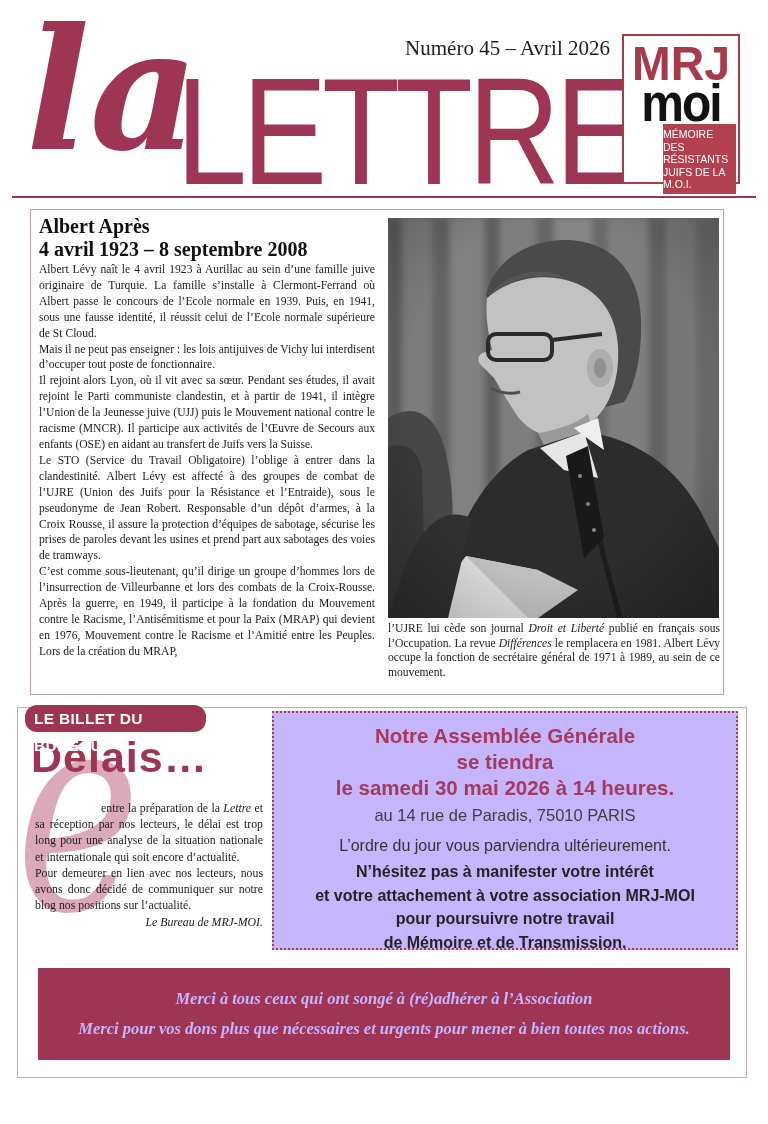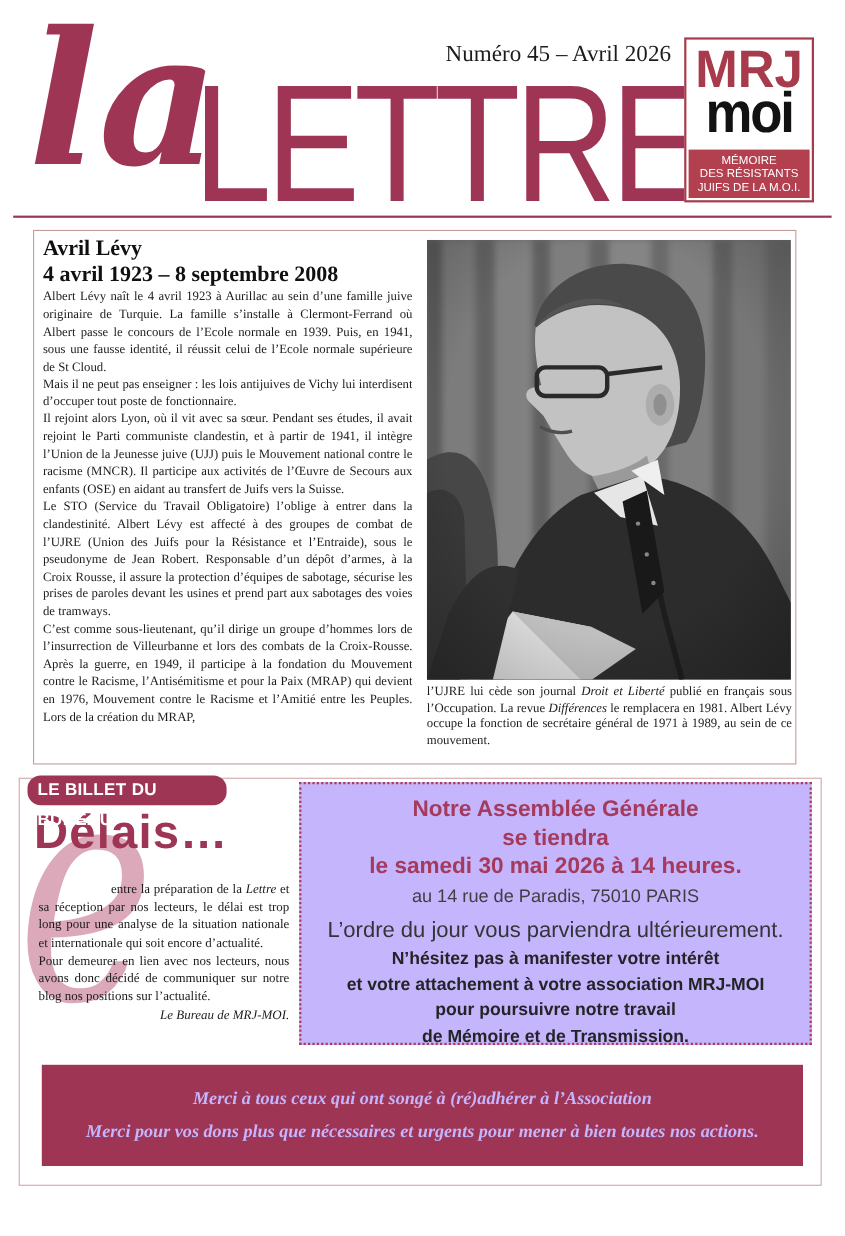--- a/index.html
+++ b/index.html
@@ -22,22 +22,22 @@
                transform:scaleX(0.84);transform-origin:left top;white-space:nowrap;}
   .masthead-rule{position:absolute;left:12px;top:196px;width:744px;height:2px;background:var(--accent);}
 
   
   .logo{position:absolute;left:622px;top:34px;width:118px;height:150px;background:#fff;
         border:2px solid var(--logo-red);padding:2px;display:flex;flex-direction:column;}
   .logo-mrj{font-family:"Liberation Sans",sans-serif;font-weight:700;font-size:40px;line-height:42px;
         color:var(--logo-red);text-align:center;transform:scale(1.16,1.2);transform-origin:center top;}
   .logo-moi{font-family:"Liberation Sans",sans-serif;font-weight:700;font-size:48px;line-height:44px;
         letter-spacing:-2px;color:#121212;text-align:center;transform:scaleY(1.08);transform-origin:center top;}
-  .logo-strip{margin-top:auto;background:var(--strip-red);color:#fff;text-align:center;
-        font-family:"Liberation Sans",sans-serif;font-size:10.5px;line-height:12.5px;padding:4px 0 3px;}
+  .logo-strip{margin-top:auto;background:var(--strip-red);color:#fff;
+        font-family:"Liberation Sans",sans-serif;font-size:10.5px;line-height:12.5px;padding:4px 0 3px;margin-left:37px;}
 
   
   .article-box{position:absolute;left:30px;top:209px;width:694px;height:486px;
         border:1px solid var(--pink-border);background:#fff;}
   .article-title{position:absolute;left:8px;top:5px;width:336px;font-weight:bold;
         font-size:20px;line-height:23px;color:#101012;}
   .article-body{position:absolute;left:8px;top:52px;width:336px;height:428px;overflow:hidden;
         font-size:11.6px;line-height:15.9px;text-align:justify;}
   .article-body p{margin:0;}
   .photo-frame{position:absolute;left:357px;top:8px;width:331px;height:400px;overflow:hidden;}
@@ -60,21 +60,21 @@
   .billet-text{position:absolute;left:35px;top:800px;width:228px;font-size:11.8px;line-height:16.2px;
         text-align:justify;z-index:2;}
   .billet-text .indent{text-indent:66px;}
   .billet-signature{text-align:right;font-style:italic;margin-top:1px;}
 
   .annonce{position:absolute;left:272px;top:711px;width:466px;height:239px;
         border:2px dotted var(--dashed-red);text-align:center;
         font-family:"Liberation Sans",sans-serif;padding-top:10px;z-index:2;background:#c4b5fd;}
   .ag-heading{font-weight:700;font-size:20.5px;line-height:26px;color:var(--heading-maroon);}
   .ag-address{font-size:16.5px;line-height:22px;margin-top:3px;color:#3f3f41;}
-  .ag-info{font-size:20px;line-height:22px;margin-top:9px;color:#343436;}
+  .ag-info{font-size:16px;line-height:22px;margin-top:9px;color:#343436;}
   .ag-bold{font-weight:700;font-size:16px;line-height:23.5px;color:#242426;}
   .ag-bold-group{margin-top:3px;}
 
   .merci-banner{position:absolute;left:38px;top:968px;width:692px;height:92px;background:var(--accent);
         display:flex;flex-direction:column;justify-content:center;text-align:center;
         color:#c4b5fd;font-weight:700;font-style:italic;font-size:16.5px;line-height:30px;z-index:2;}
 </style>
 </head>
 <body>
 
@@ -90,21 +90,21 @@
     <div class="logo-moi">moi</div>
     <div class="logo-strip">
       <div>MÉMOIRE</div>
       <div>DES RÉSISTANTS</div>
       <div>JUIFS DE LA M.O.I.</div>
     </div>
   </div>
 
   <div class="article-box">
     <div class="article-title">
-      <div>Avril Lévy</div>
+      <div>Albert Après</div>
       <div>4 avril 1923 – 8 septembre 2008</div>
     </div>
     <div class="article-body">
       <p>Albert Lévy naît le 4 avril 1923 à Aurillac au sein d’une famille juive originaire de Turquie. La famille s’installe à Clermont-Ferrand où Albert passe le concours de l’Ecole normale en 1939. Puis, en 1941, sous une fausse identité, il réussit celui de l’Ecole normale supérieure de St Cloud.</p>
       <p>Mais il ne peut pas enseigner : les lois antijuives de Vichy lui interdisent d’occuper tout poste de fonctionnaire.</p>
       <p>Il rejoint alors Lyon, où il vit avec sa sœur. Pendant ses études, il avait rejoint le Parti communiste clandestin, et à partir de 1941, il intègre l’Union de la Jeunesse juive (UJJ) puis le Mouvement national contre le racisme (MNCR). Il participe aux activités de l’Œuvre de Secours aux enfants (OSE) en aidant au transfert de Juifs vers la Suisse.</p>
       <p>Le STO (Service du Travail Obligatoire) l’oblige à entrer dans la clandestinité. Albert Lévy est affecté à des groupes de combat de l’UJRE (Union des Juifs pour la Résistance et l’Entraide), sous le pseudonyme de Jean Robert. Responsable d’un dépôt d’armes, à la Croix Rousse, il assure la protection d’équipes de sabotage, sécurise les prises de paroles devant les usines et prend part aux sabotages des voies de tramways.</p>
       <p>C’est comme sous-lieutenant, qu’il dirige un groupe d’hommes lors de l’insurrection de Villeurbanne et lors des combats de la Croix-Rousse. Après la guerre, en 1949, il participe à la fondation du Mouvement contre le Racisme, l’Antisémitisme et pour la Paix (MRAP) qui devient en 1976, Mouvement contre le Racisme et l’Amitié entre les Peuples. Lors de la création du MRAP,</p>
     </div>
 

